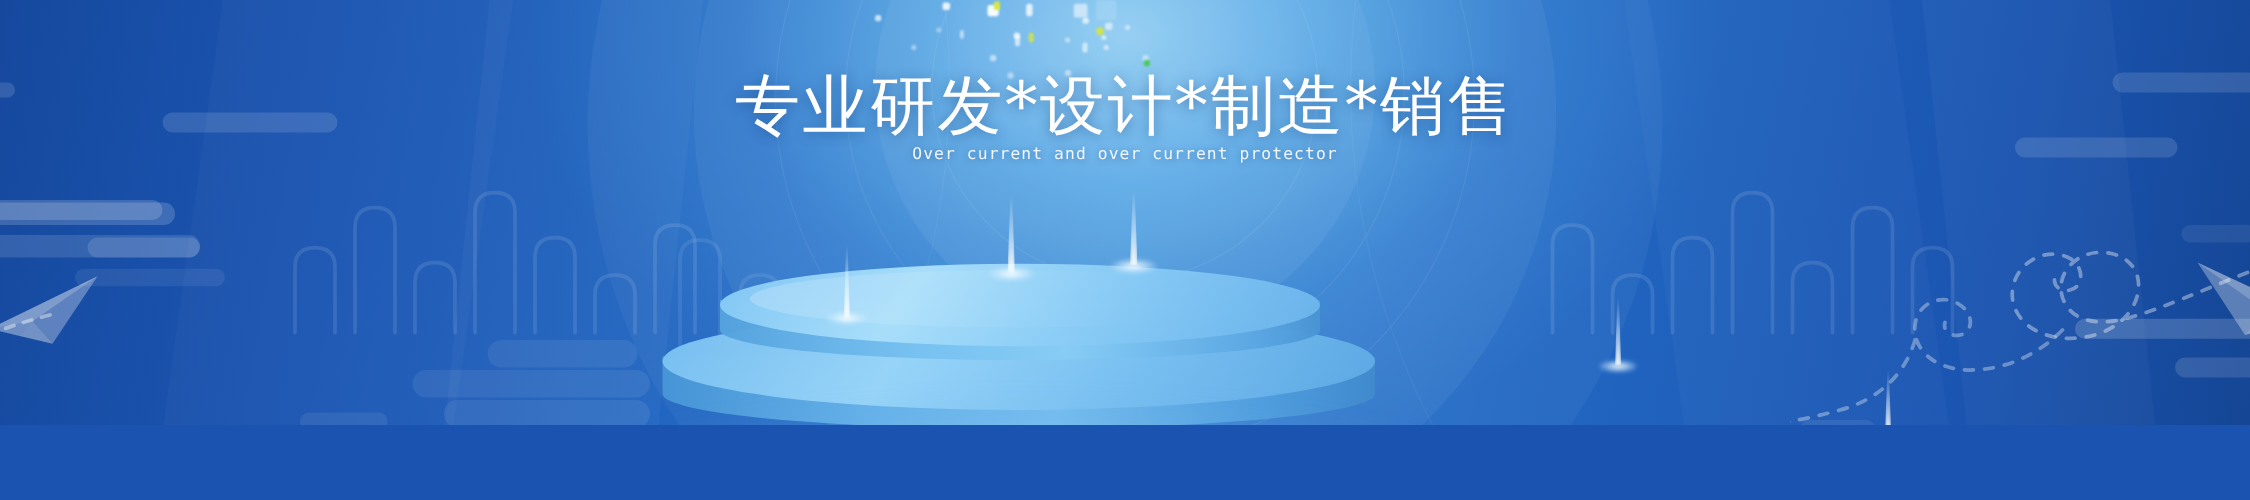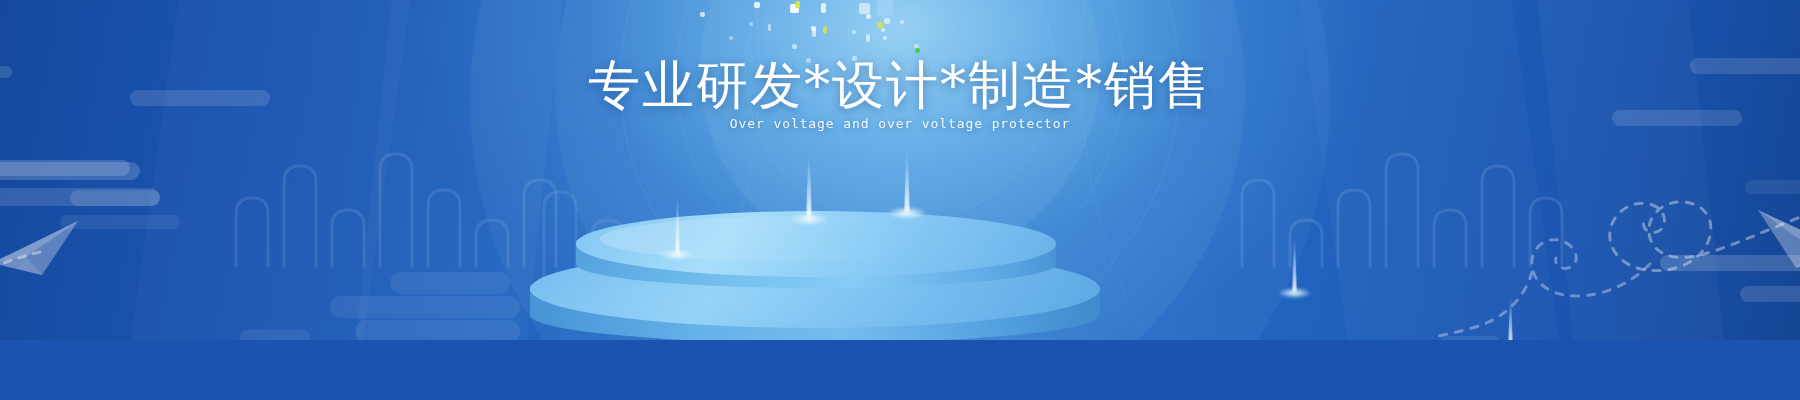--- a/index.html
+++ b/index.html
@@ -337,16 +337,16 @@
   <div class="dot" style="left:900px;  top:20px;  width:4px;  height:4px;  background:#ffffff; opacity:.50;"></div>
   <div class="dot" style="left:914px;  top:44px;  width:5px;  height:5px;  background:#ffffff; opacity:.45;"></div>
   <div class="dot" style="left:915px;  top:48px;  width:5px;  height:5px;  background:#3fc93f; opacity:.85;"></div>
   <div class="dot" style="left:852px;  top:56px;  width:5px;  height:5px;  background:#ffffff; opacity:.50;"></div>
   <div class="dot" style="left:806px;  top:58px;  width:5px;  height:5px;  background:#ffffff; opacity:.45;"></div>
   <div class="dot" style="left:729px;  top:36px;  width:4px;  height:4px;  background:#ffffff; opacity:.45;"></div>
   <div class="dot" style="left:749px;  top:22px;  width:4px;  height:4px;  background:#ffffff; opacity:.40;"></div>
 
   <div class="copy">
     <div class="h1">专业研发*设计*制造*销售</div>
-    <div class="sub2">Over voltage and over voltage protector</div>
+    <div class="sub2">Over current and over current protector</div>
   </div>
 
 </div>
 
 </body></html>

